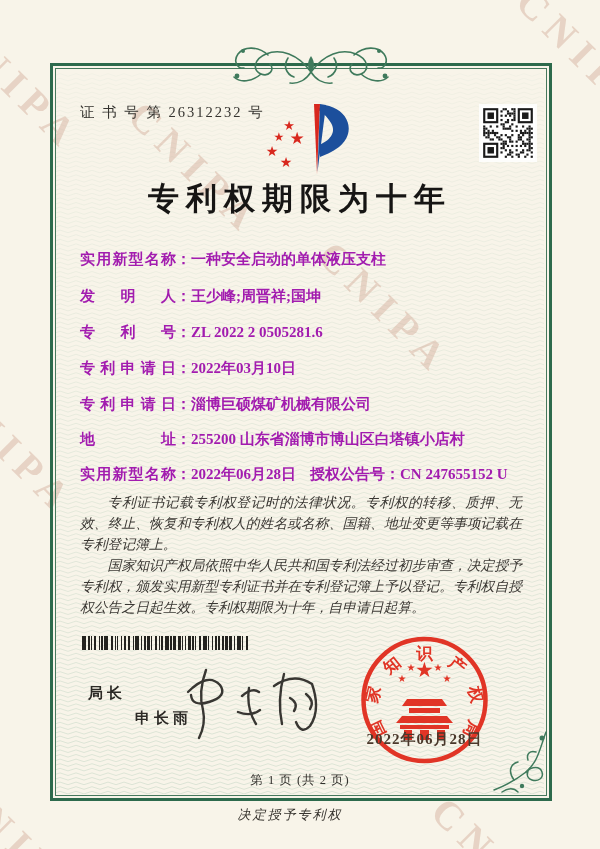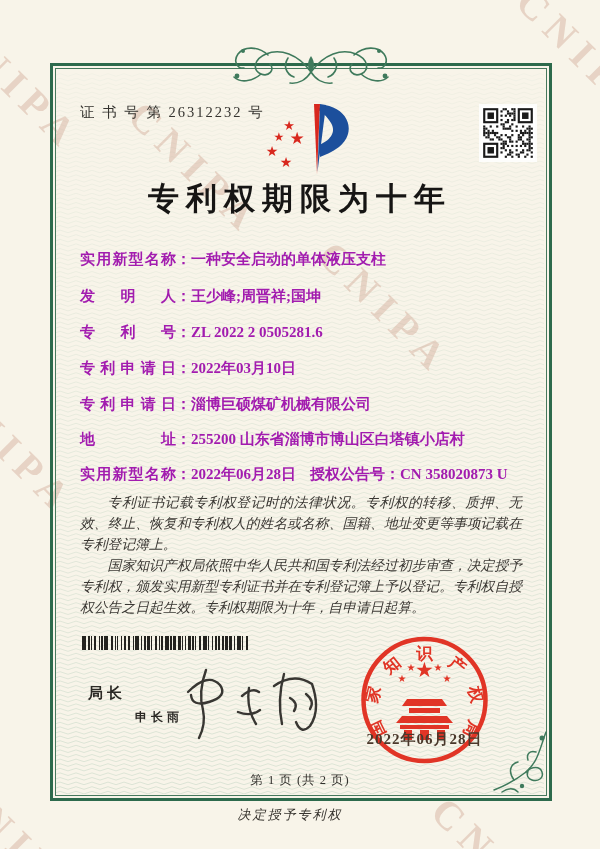--- a/index.html
+++ b/index.html
@@ -45,21 +45,21 @@
     left:80px;top:492px;width:442px;
     font-size:13.8px;line-height:21px;color:#3a3733;font-style:italic;
   }
   .paras p{margin:0;text-indent:2em;text-align:justify;}
   .barcode{left:82px;top:636px;height:14px;white-space:nowrap;font-size:0;}
   .barcode i{display:inline-block;height:14px;background:#24231f;}
   .barcode em{display:inline-block;height:14px;background:transparent;}
   .issuer-title{left:88px;top:684px;font-family:"Liberation Sans","DejaVu Sans",sans-serif;
     font-size:15px;font-weight:600;letter-spacing:4px;color:#2c2a26;}
   .issuer-name{left:88px;top:709px;font-family:"Liberation Sans","DejaVu Sans",sans-serif;
-    font-size:12px;font-weight:600;letter-spacing:4px;color:#2c2a26;padding-left:47px;}
+    font-size:15px;font-weight:600;letter-spacing:4px;color:#2c2a26;padding-left:47px;}
   .sig-box{left:172px;top:660px;width:160px;height:90px;}
   .seal-box{left:352px;top:630px;width:145px;height:145px;}
   .seal-date{
     left:352px;top:730px;width:145px;text-align:center;
     font-size:15px;letter-spacing:1px;color:#4a382b;font-weight:600;
   }
   .page-info{left:0;width:600px;top:772px;text-align:center;font-size:12.5px;color:#33312d;letter-spacing:1px;}
   .cont-note{
     left:0;width:580px;top:806px;text-align:center;
     font-size:13px;font-style:italic;color:#37342f;letter-spacing:2px;
@@ -454,21 +454,21 @@
 </div>
 <div class="content frow" style="top:395px">
   <span class="flabel">专利申请日</span><span>：</span><span>淄博巨硕煤矿机械有限公司</span>
 </div>
 <div class="content frow" style="top:430px">
   <span class="flabel">地址</span><span>：</span><span>255200 山东省淄博市博山区白塔镇小店村</span>
 </div>
 <div class="content frow" style="top:465px">
   <span class="flabel">实用新型名称</span><span>：</span><span>2022年06月28日</span>
   <span class="fpair2">
-    <span>授权公告号</span><span>：</span><span>CN 358020873 U</span>
+    <span>授权公告号</span><span>：</span><span>CN 247655152 U</span>
   </span>
 </div>
 
 <div class="content paras">
   <p>专利证书记载专利权登记时的法律状况。专利权的转移、质押、无效、终止、恢复和专利权人的姓名或名称、国籍、地址变更等事项记载在专利登记簿上。</p>
   <p>国家知识产权局依照中华人民共和国专利法经过初步审查，决定授予专利权，颁发实用新型专利证书并在专利登记簿上予以登记。专利权自授权公告之日起生效。专利权期限为十年，自申请日起算。</p>
 </div>
 
 <div class="content barcode" id="barcode"><i style="width: 4.05px;"></i><em style="width: 2.4px;"></em><i style="width: 1.35px;"></i><em style="width: 1.3px;"></em><i style="width: 1.35px;"></i><em style="width: 1.3px;"></em><i style="width: 2.7px;"></i><em style="width: 2.4px;"></em><i style="width: 1.35px;"></i><em style="width: 1.3px;"></em><i style="width: 1.35px;"></i><em style="width: 1.3px;"></em><i style="width: 4.05px;"></i><em style="width: 2.4px;"></em><i style="width: 2.7px;"></i><em style="width: 1.3px;"></em><i style="width: 1.35px;"></i><em style="width: 1.3px;"></em><i style="width: 1.35px;"></i><em style="width: 2.4px;"></em><i style="width: 1.35px;"></i><em style="width: 1.3px;"></em><i style="width: 2.7px;"></i><em style="width: 1.3px;"></em><i style="width: 2.7px;"></i><em style="width: 2.4px;"></em><i style="width: 1.35px;"></i><em style="width: 1.3px;"></em><i style="width: 4.05px;"></i><em style="width: 1.3px;"></em><i style="width: 1.35px;"></i><em style="width: 2.4px;"></em><i style="width: 1.35px;"></i><em style="width: 1.3px;"></em><i style="width: 2.7px;"></i><em style="width: 1.3px;"></em><i style="width: 1.35px;"></i><em style="width: 2.4px;"></em><i style="width: 2.7px;"></i><em style="width: 1.3px;"></em><i style="width: 1.35px;"></i><em style="width: 1.3px;"></em><i style="width: 1.35px;"></i><em style="width: 2.4px;"></em><i style="width: 4.05px;"></i><em style="width: 1.3px;"></em><i style="width: 1.35px;"></i><em style="width: 1.3px;"></em><i style="width: 2.7px;"></i><em style="width: 2.4px;"></em><i style="width: 2.7px;"></i><em style="width: 1.3px;"></em><i style="width: 1.35px;"></i><em style="width: 1.3px;"></em><i style="width: 1.35px;"></i><em style="width: 2.4px;"></em><i style="width: 2.7px;"></i><em style="width: 1.3px;"></em><i style="width: 1.35px;"></i><em style="width: 1.3px;"></em><i style="width: 1.35px;"></i><em style="width: 2.4px;"></em><i style="width: 2.7px;"></i><em style="width: 1.3px;"></em><i style="width: 4.05px;"></i><em style="width: 1.3px;"></em><i style="width: 1.35px;"></i><em style="width: 2.4px;"></em><i style="width: 1.35px;"></i><em style="width: 1.3px;"></em><i style="width: 2.7px;"></i><em style="width: 1.3px;"></em><i style="width: 1.35px;"></i><em style="width: 2.4px;"></em><i style="width: 1.35px;"></i><em style="width: 1.3px;"></em><i style="width: 2.7px;"></i><em style="width: 1.3px;"></em><i style="width: 2.7px;"></i><em style="width: 2.4px;"></em><i style="width: 1.35px;"></i><em style="width: 1.3px;"></em><i style="width: 4.05px;"></i><em style="width: 1.3px;"></em><i style="width: 1.35px;"></i><em style="width: 2.4px;"></em><i style="width: 2.7px;"></i><em style="width: 1.3px;"></em></div>
 

